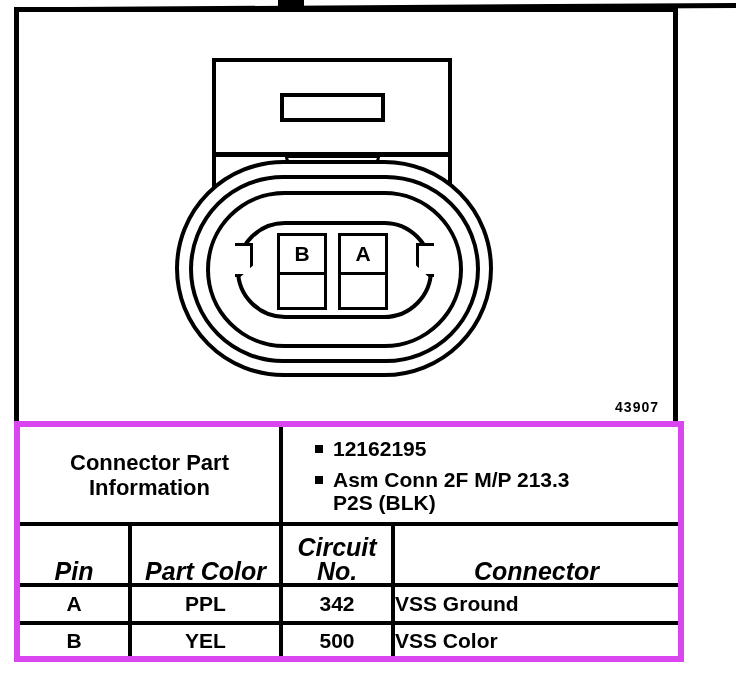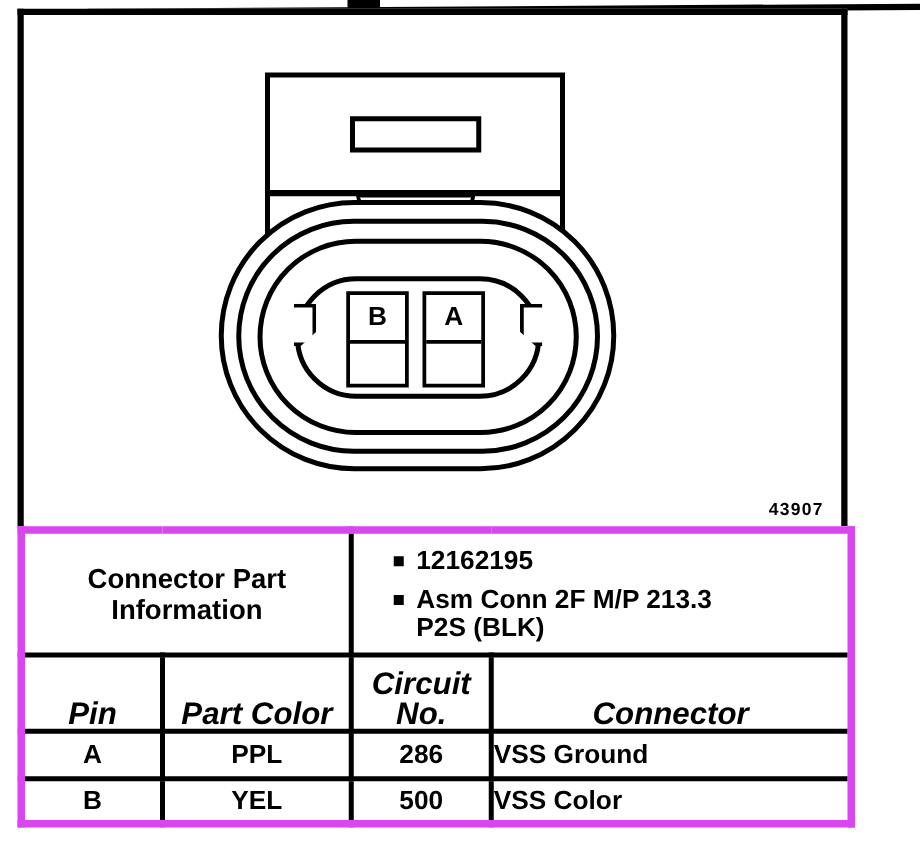--- a/index.html
+++ b/index.html
@@ -116,21 +116,21 @@
       <tr style="height:61px">
         <th class="hdr">Pin</th>
         <th class="hdr">Part Color</th>
         <th class="hdr">Circuit
 No.</th>
         <th class="hdr">Connector</th>
       </tr>
       <tr style="height:38px">
         <td class="cell-center">A</td>
         <td class="cell-center">PPL</td>
-        <td class="cell-center">286</td>
+        <td class="cell-center">342</td>
         <td class="cell-func">VSS Ground</td>
       </tr>
       <tr style="height:36px">
         <td class="cell-center">B</td>
         <td class="cell-center">YEL</td>
         <td class="cell-center">500</td>
         <td class="cell-func">VSS Color</td>
       </tr>
     </tbody>
       </table>

